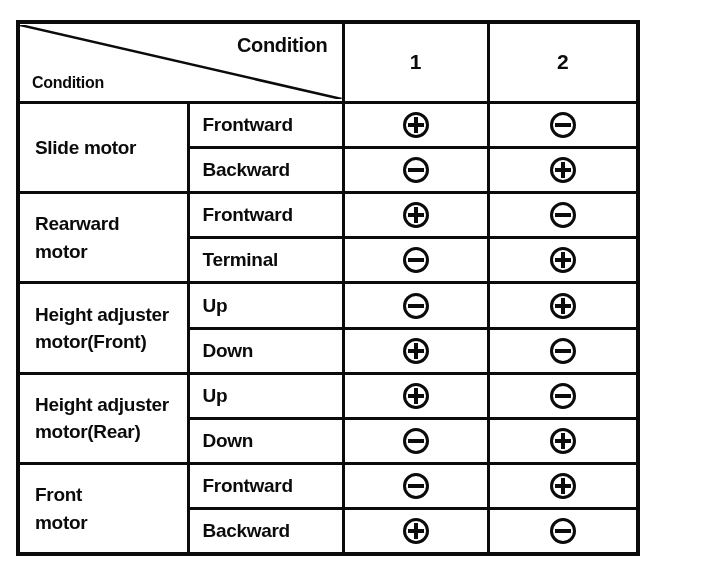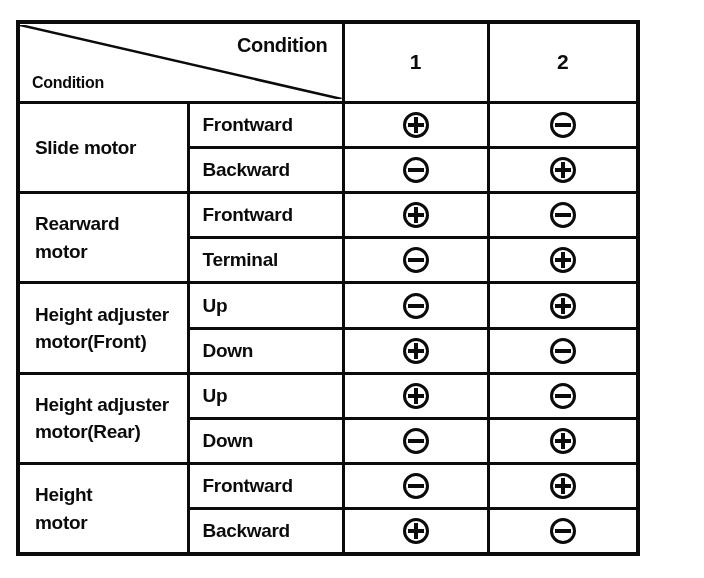--- a/index.html
+++ b/index.html
@@ -194,21 +194,21 @@
       <td class="term-cell"><span class="sym plus"></span></td>
       <td class="term-cell"><span class="sym minus"></span></td>
     </tr>
     <tr class="data-row">
       <td class="dir-cell">Down</td>
       <td class="term-cell"><span class="sym minus"></span></td>
       <td class="term-cell"><span class="sym plus"></span></td>
     </tr>
 
     <tr class="data-row">
-      <td rowspan="2" class="motor-cell">Height
+      <td rowspan="2" class="motor-cell">Front
 motor</td>
       <td class="dir-cell">Frontward</td>
       <td class="term-cell"><span class="sym minus"></span></td>
       <td class="term-cell"><span class="sym plus"></span></td>
     </tr>
     <tr class="data-row">
       <td class="dir-cell">Backward</td>
       <td class="term-cell"><span class="sym plus"></span></td>
       <td class="term-cell"><span class="sym minus"></span></td>
     </tr>

